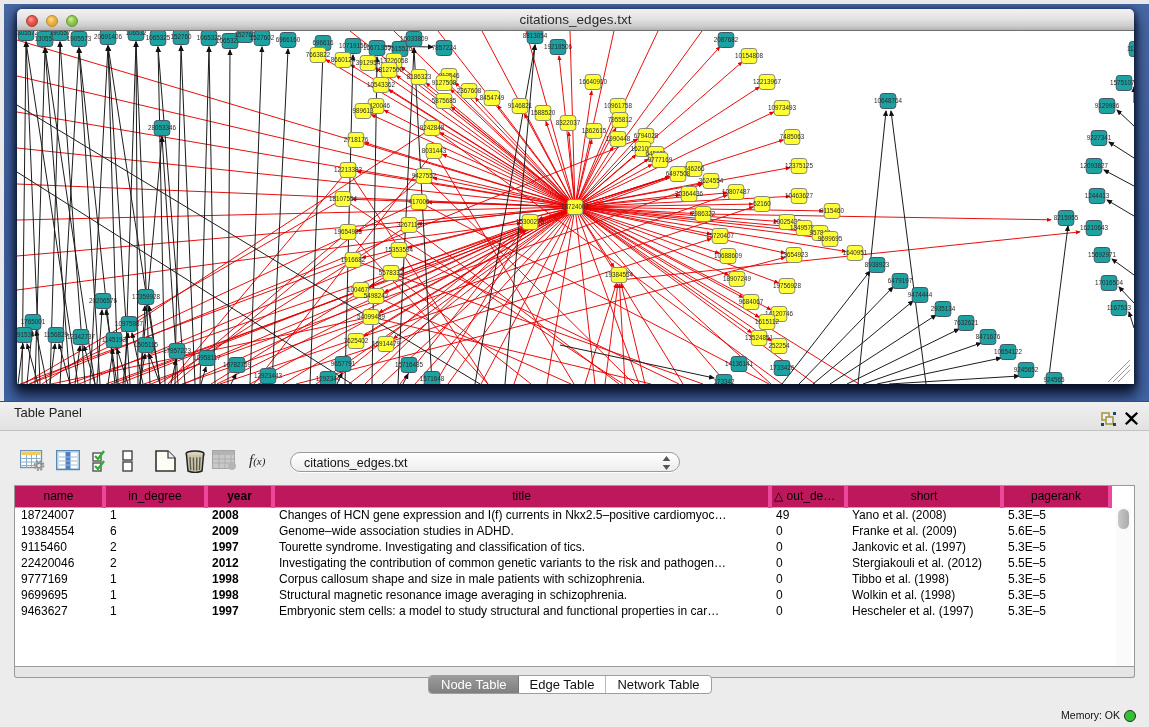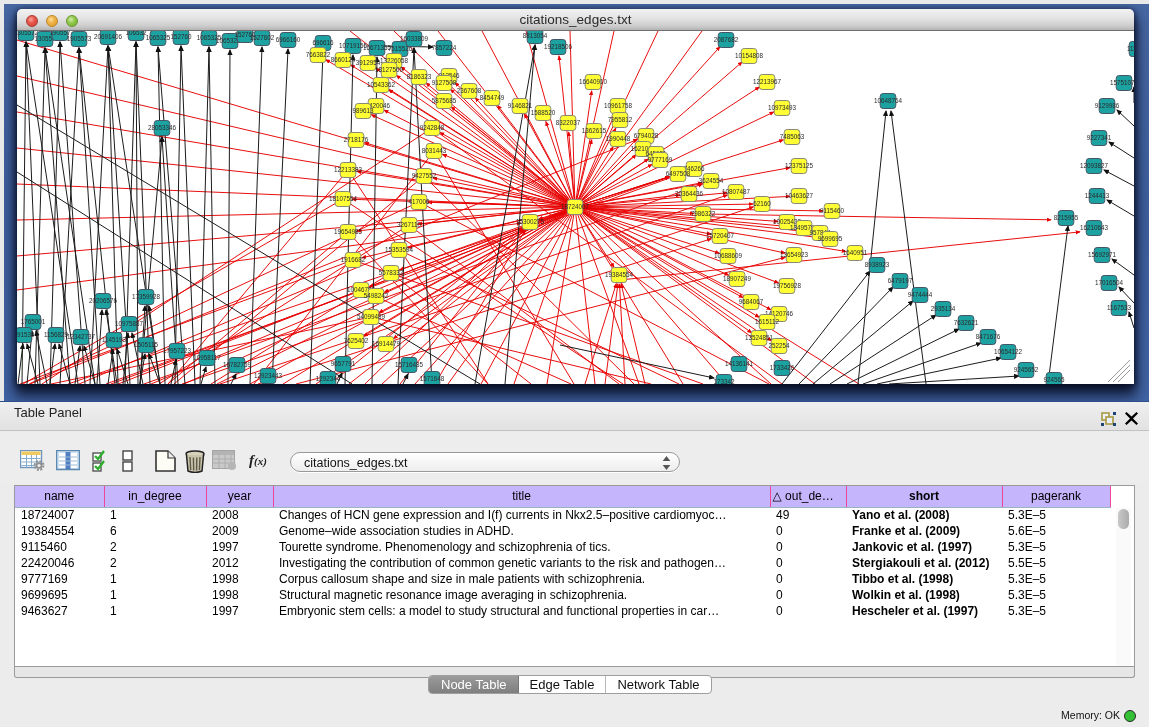--- a/index.html
+++ b/index.html
@@ -25,27 +25,27 @@
 #combo { position:absolute; left:290px; top:20px; width:390px; height:20px;
   border:1px solid #9a9a9a; border-radius:10px;
   background:linear-gradient(180deg,#ffffff,#ededed); box-shadow:0 1px 0 #fff; }
 #combo span { position:absolute; left:13px; top:3px; font-size:12.5px; color:#111; }
 #tablewrap { position:absolute; left:14px; top:84px; width:1121px; height:594px; }
 #tbl { position:absolute; left:0; top:0; width:1121px; height:182px;
   border:1px solid #9a9a9a; background:#fff; overflow:hidden; }
 #tblbot { position:absolute; left:0; top:182px; width:1121px; height:11px;
   border:1px solid #9a9a9a; border-top:none; border-radius:0 0 3px 3px; background:#e6e6e6; }
 table { border-collapse:collapse; table-layout:fixed; width:1120px; font-size:12px; }
-th { background:#c4b5fd; border-right:1px solid #ec4899; border-bottom:1px solid #9ab4c4;
+th { background:#be185d; border-right:4px solid #ec4899; border-bottom:1px solid #9ab4c4;
   font-weight:normal; font-size:12px; height:21px; text-align:center; color:#000;
   overflow:hidden; white-space:nowrap; }
 td { height:16px; font-size:12px; color:#000; white-space:nowrap; overflow:hidden;
   padding:0 0 0 6px; }
-.c0 { width:89px; } .c1 { width:102px; } .c2 { width:67px; } .c3 { width:497px; }
-.c4 { width:76px; } .c5 { width:156px;font-weight:bold; } .c6 { width:108px; } .c7 { width:41px; }
+.c0 { width:89px; } .c1 { width:102px; } .c2 { width:67px;font-weight:bold; } .c3 { width:497px; }
+.c4 { width:76px; } .c5 { width:156px; } .c6 { width:108px; } .c7 { width:41px; }
 th.c7 { background:#fff; border:none; }
 #vscroll { position:absolute; right:3px; top:22px; width:15px; height:158px; background:#fafafa; }
 #vthumb { position:absolute; left:2px; top:1px; width:11px; height:20px; background:linear-gradient(90deg,#c8c8c8,#ababab); border-radius:6px; }
 #tabs { position:absolute; left:414px; top:190px; height:19px; display:flex;
   border:1px solid #9e9e9e; border-radius:4px; overflow:hidden; background:#fff; }
 #tabs div { font-size:13px; padding:1px 11px 0 11px; color:#111; border-right:1px solid #b9b9b9; }
 #tabs div.sel { background:linear-gradient(180deg,#9b9b9b,#7f7f7f); color:#fff; border-right:1px solid #777;padding-left:12px; }
 #tabs div:last-child { border-right:none; }
 #memory { position:absolute; right:29px; bottom:6px; font-size:10.5px; color:#111;margin-left:17px; }
 #memdot { position:absolute; right:13px; bottom:5px; width:12px; height:12px; border-radius:50%;
@@ -950,21 +950,21 @@
       <rect x="1" y="1" width="21" height="4" fill="#b3b3b3"></rect>
       <g stroke="#adadad" stroke-width="1">
           <line x1="1" y1="9" x2="22" y2="9"></line>
           <line x1="1" y1="13" x2="22" y2="13"></line>
           <line x1="7" y1="5" x2="7" y2="18"></line>
           <line x1="13" y1="5" x2="13" y2="18"></line>
           <line x1="19" y1="5" x2="19" y2="18"></line>
         </g>
       <circle cx="20" cy="16" r="4" fill="#b5b5b5"></circle>
     </svg>
-    <div class="icon" style="left:249px;top:20px;font-size:15px;font-style:italic;font-weight:bold;color:#222;font-family:'Liberation Serif',serif;">f<span style="font-size:11px;">(x)</span></div>
+    <div class="icon" style="left:249px;top:20px;font-size:15px;font-style:italic;font-weight:normal;color:#222;font-family:'Liberation Serif',serif;">f<span style="font-size:11px;">(x)</span></div>
     <div id="combo">
         <span>citations_edges.txt</span>
       <svg style="position:absolute;right:8px;top:3px" width="9" height="14" viewBox="0 0 9 14">
         <path d="M4.5,0 L8.3,5 L0.7,5 z" fill="#555"></path>
           <path d="M4.5,14 L8.3,9 L0.7,9 z" fill="#555"></path>
       </svg>
     </div>
   </div>
   <div id="tablewrap">
     <div id="tbl">
@@ -999,21 +999,21 @@
               <td class="c3">Genome–wide association studies in ADHD.</td>
               <td class="c4">0</td>
               <td class="c5">Franke et al. (2009)</td>
               <td class="c6">5.6E–5</td>
               <td class="c7"></td>
             </tr>
 <tr>
               <td class="c0">9115460</td>
               <td class="c1">2</td>
               <td class="c2">1997</td>
-              <td class="c3">Tourette syndrome. Phenomenology and schizophrenia of tics.</td>
+              <td class="c3">Tourette syndrome. Investigating and classification of tics.</td>
               <td class="c4">0</td>
               <td class="c5">Jankovic et al. (1997)</td>
               <td class="c6">5.3E–5</td>
               <td class="c7"></td>
             </tr>
 <tr>
               <td class="c0">22420046</td>
               <td class="c1">2</td>
               <td class="c2">2012</td>
               <td class="c3">Investigating the contribution of common genetic variants to the risk and pathogen…</td>

